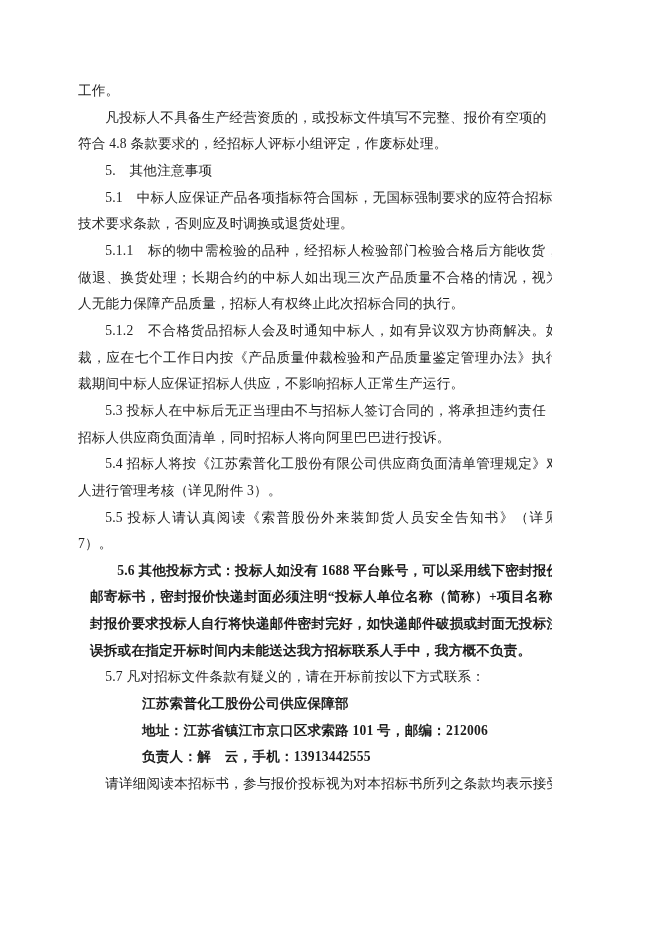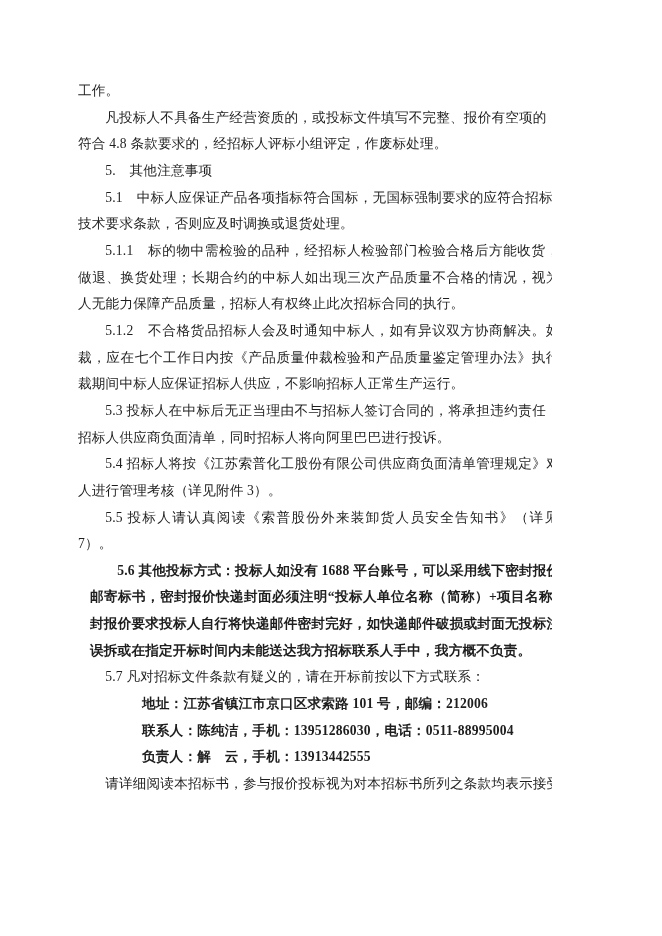--- a/index.html
+++ b/index.html
@@ -45,18 +45,18 @@
       <p class="para indent">凡投标人不具备生产经营资质的，或投标文件填写不完整、报价有空项的，或不符合 4.8 条款要求的，经招标人评标小组评定，作废标处理。</p>
       <p class="para indent">5.　其他注意事项</p>
       <p class="para indent">5.1　中标人应保证产品各项指标符合国标，无国标强制要求的应符合招标人 3.2 技术要求条款，否则应及时调换或退货处理。</p>
       <p class="para indent">5.1.1　标的物中需检验的品种，经招标人检验部门检验合格后方能收货，否则做退、换货处理；长期合约的中标人如出现三次产品质量不合格的情况，视为中标人无能力保障产品质量，招标人有权终止此次招标合同的执行。</p>
       <p class="para indent">5.1.2　不合格货品招标人会及时通知中标人，如有异议双方协商解决。如需仲裁，应在七个工作日内按《产品质量仲裁检验和产品质量鉴定管理办法》执行。仲裁期间中标人应保证招标人供应，不影响招标人正常生产运行。</p>
       <p class="para indent">5.3 投标人在中标后无正当理由不与招标人签订合同的，将承担违约责任，列入招标人供应商负面清单，同时招标人将向阿里巴巴进行投诉。</p>
       <p class="para indent">5.4 招标人将按《江苏索普化工股份有限公司供应商负面清单管理规定》对投标人进行管理考核（详见附件 3）。</p>
       <p class="para indent">5.5 投标人请认真阅读《索普股份外来装卸货人员安全告知书》（详见附件 7）。</p>
       <p class="para indent bold">5.6 其他投标方式：投标人如没有 1688 平台账号，可以采用线下密封报价方式邮寄标书，密封报价快递封面必须注明“投标人单位名称（简称）+项目名称”，密封报价要求投标人自行将快递邮件密封完好，如快递邮件破损或封面无投标注释被误拆或在指定开标时间内未能送达我方招标联系人手中，我方概不负责。</p>
       <p class="para indent">5.7 凡对招标文件条款有疑义的，请在开标前按以下方式联系：</p>
+      <p class="para contact bold">江苏索普化工股份公司供应保障部</p>
       <p class="para contact bold">地址：江苏省镇江市京口区求索路 101 号，邮编：212006</p>
-      <p class="para contact bold">联系人：陈纯洁，手机：13951286030，电话：0511-88995004</p>
       <p class="para contact bold">负责人：解　云，手机：13913442555</p>
       <p class="para indent">请详细阅读本招标书，参与报价投标视为对本招标书所列之条款均表示接受认</p>
     </div>
 </div>
 
 </body></html>

